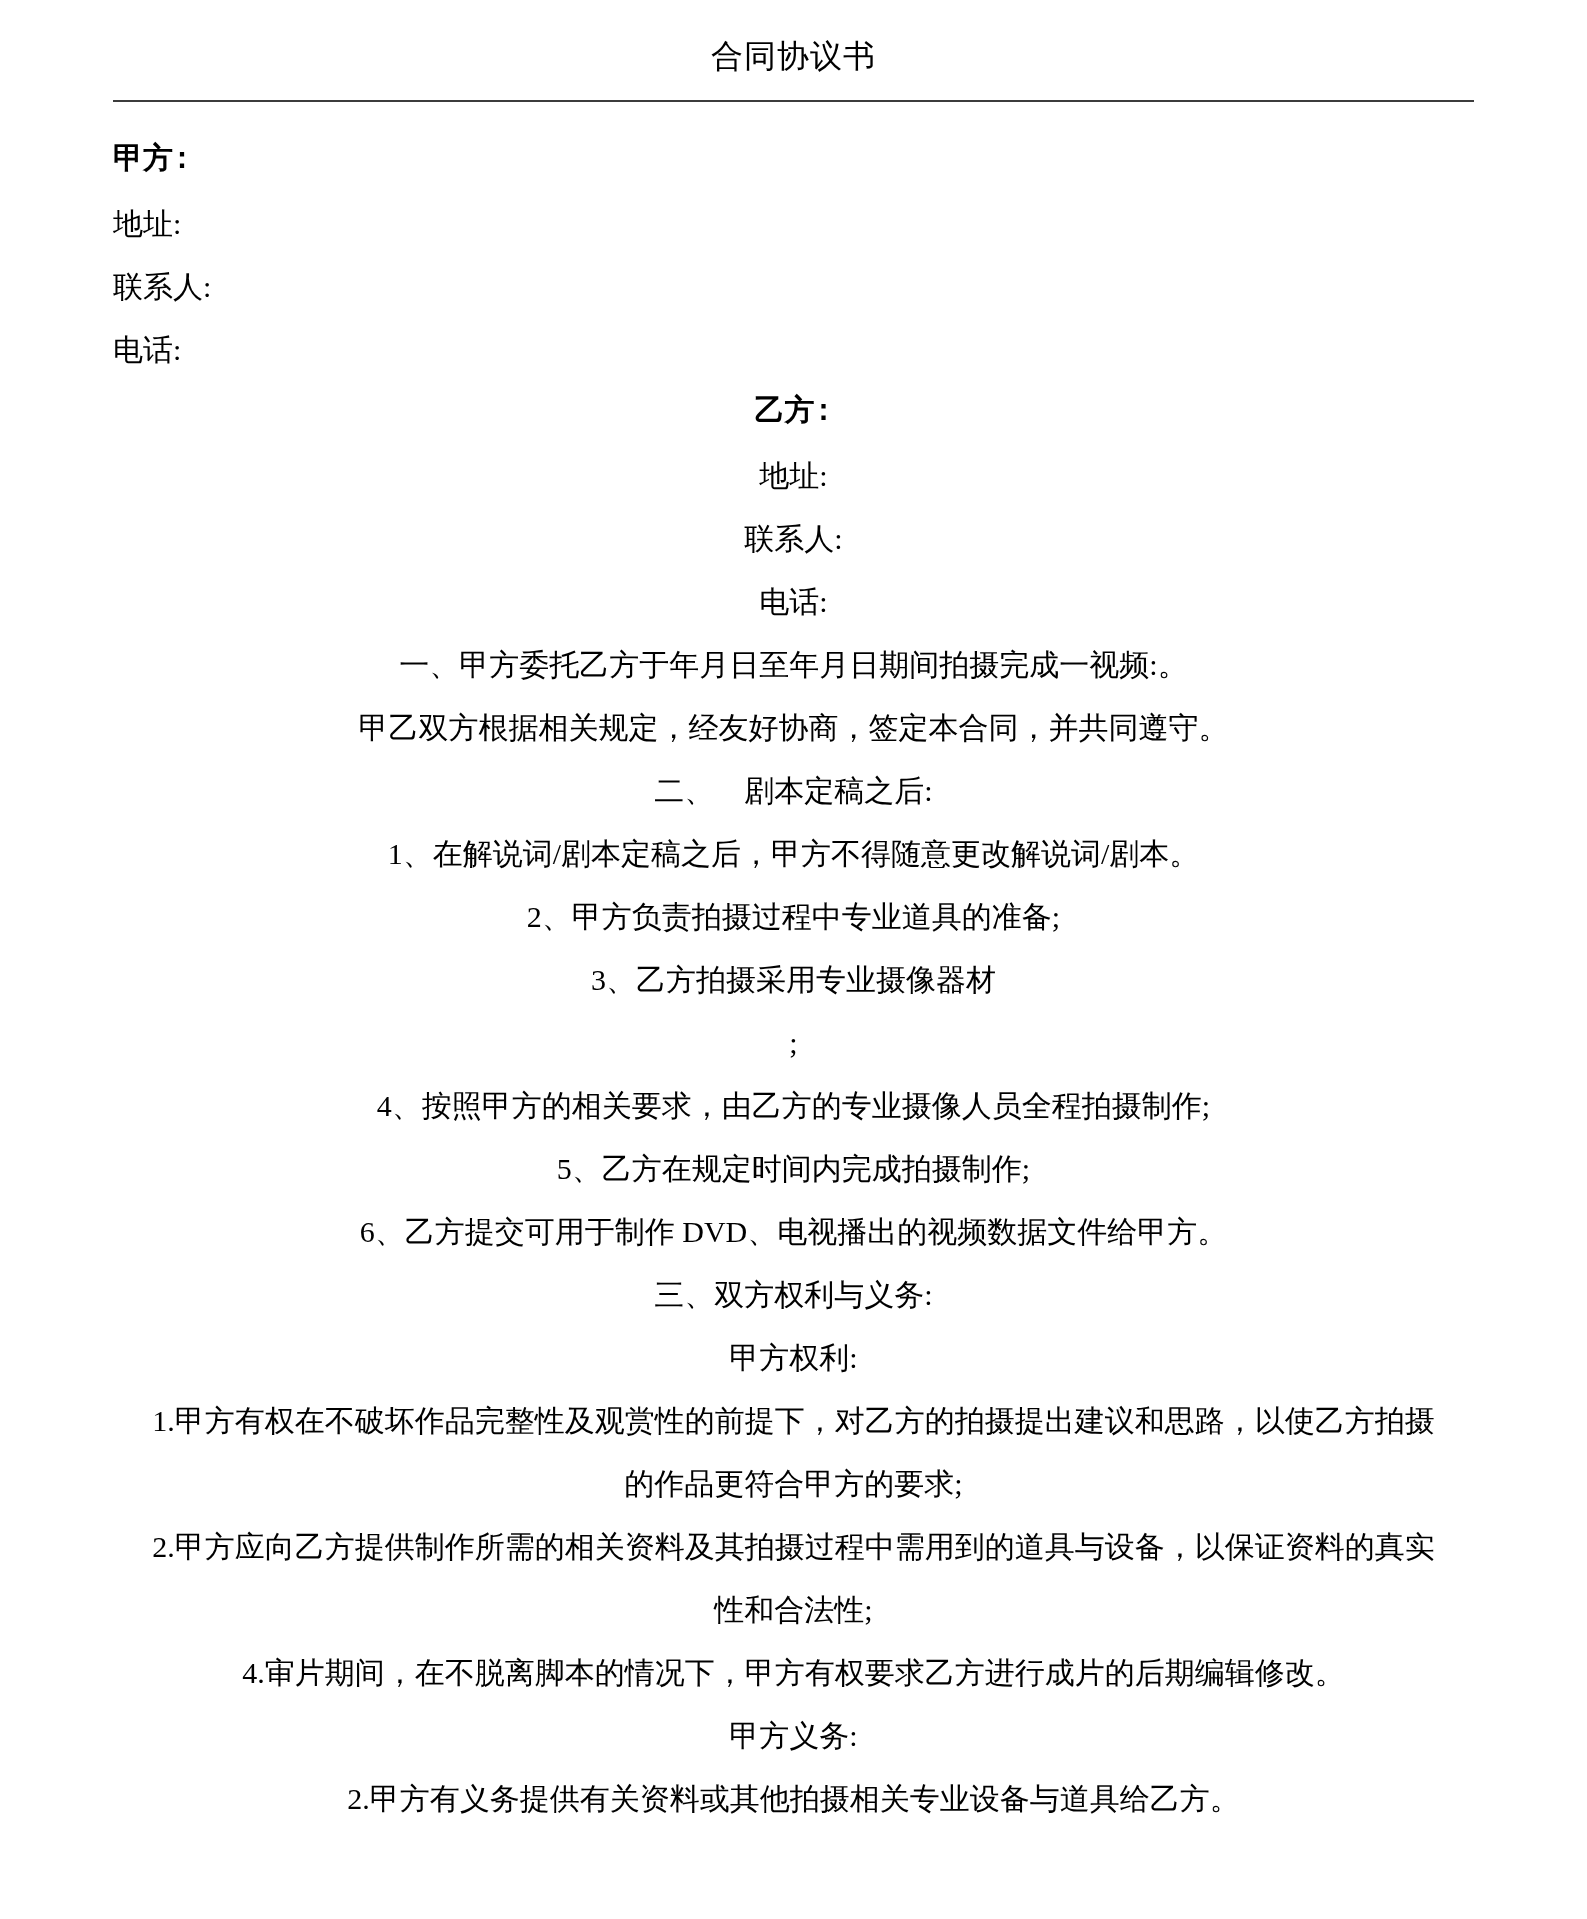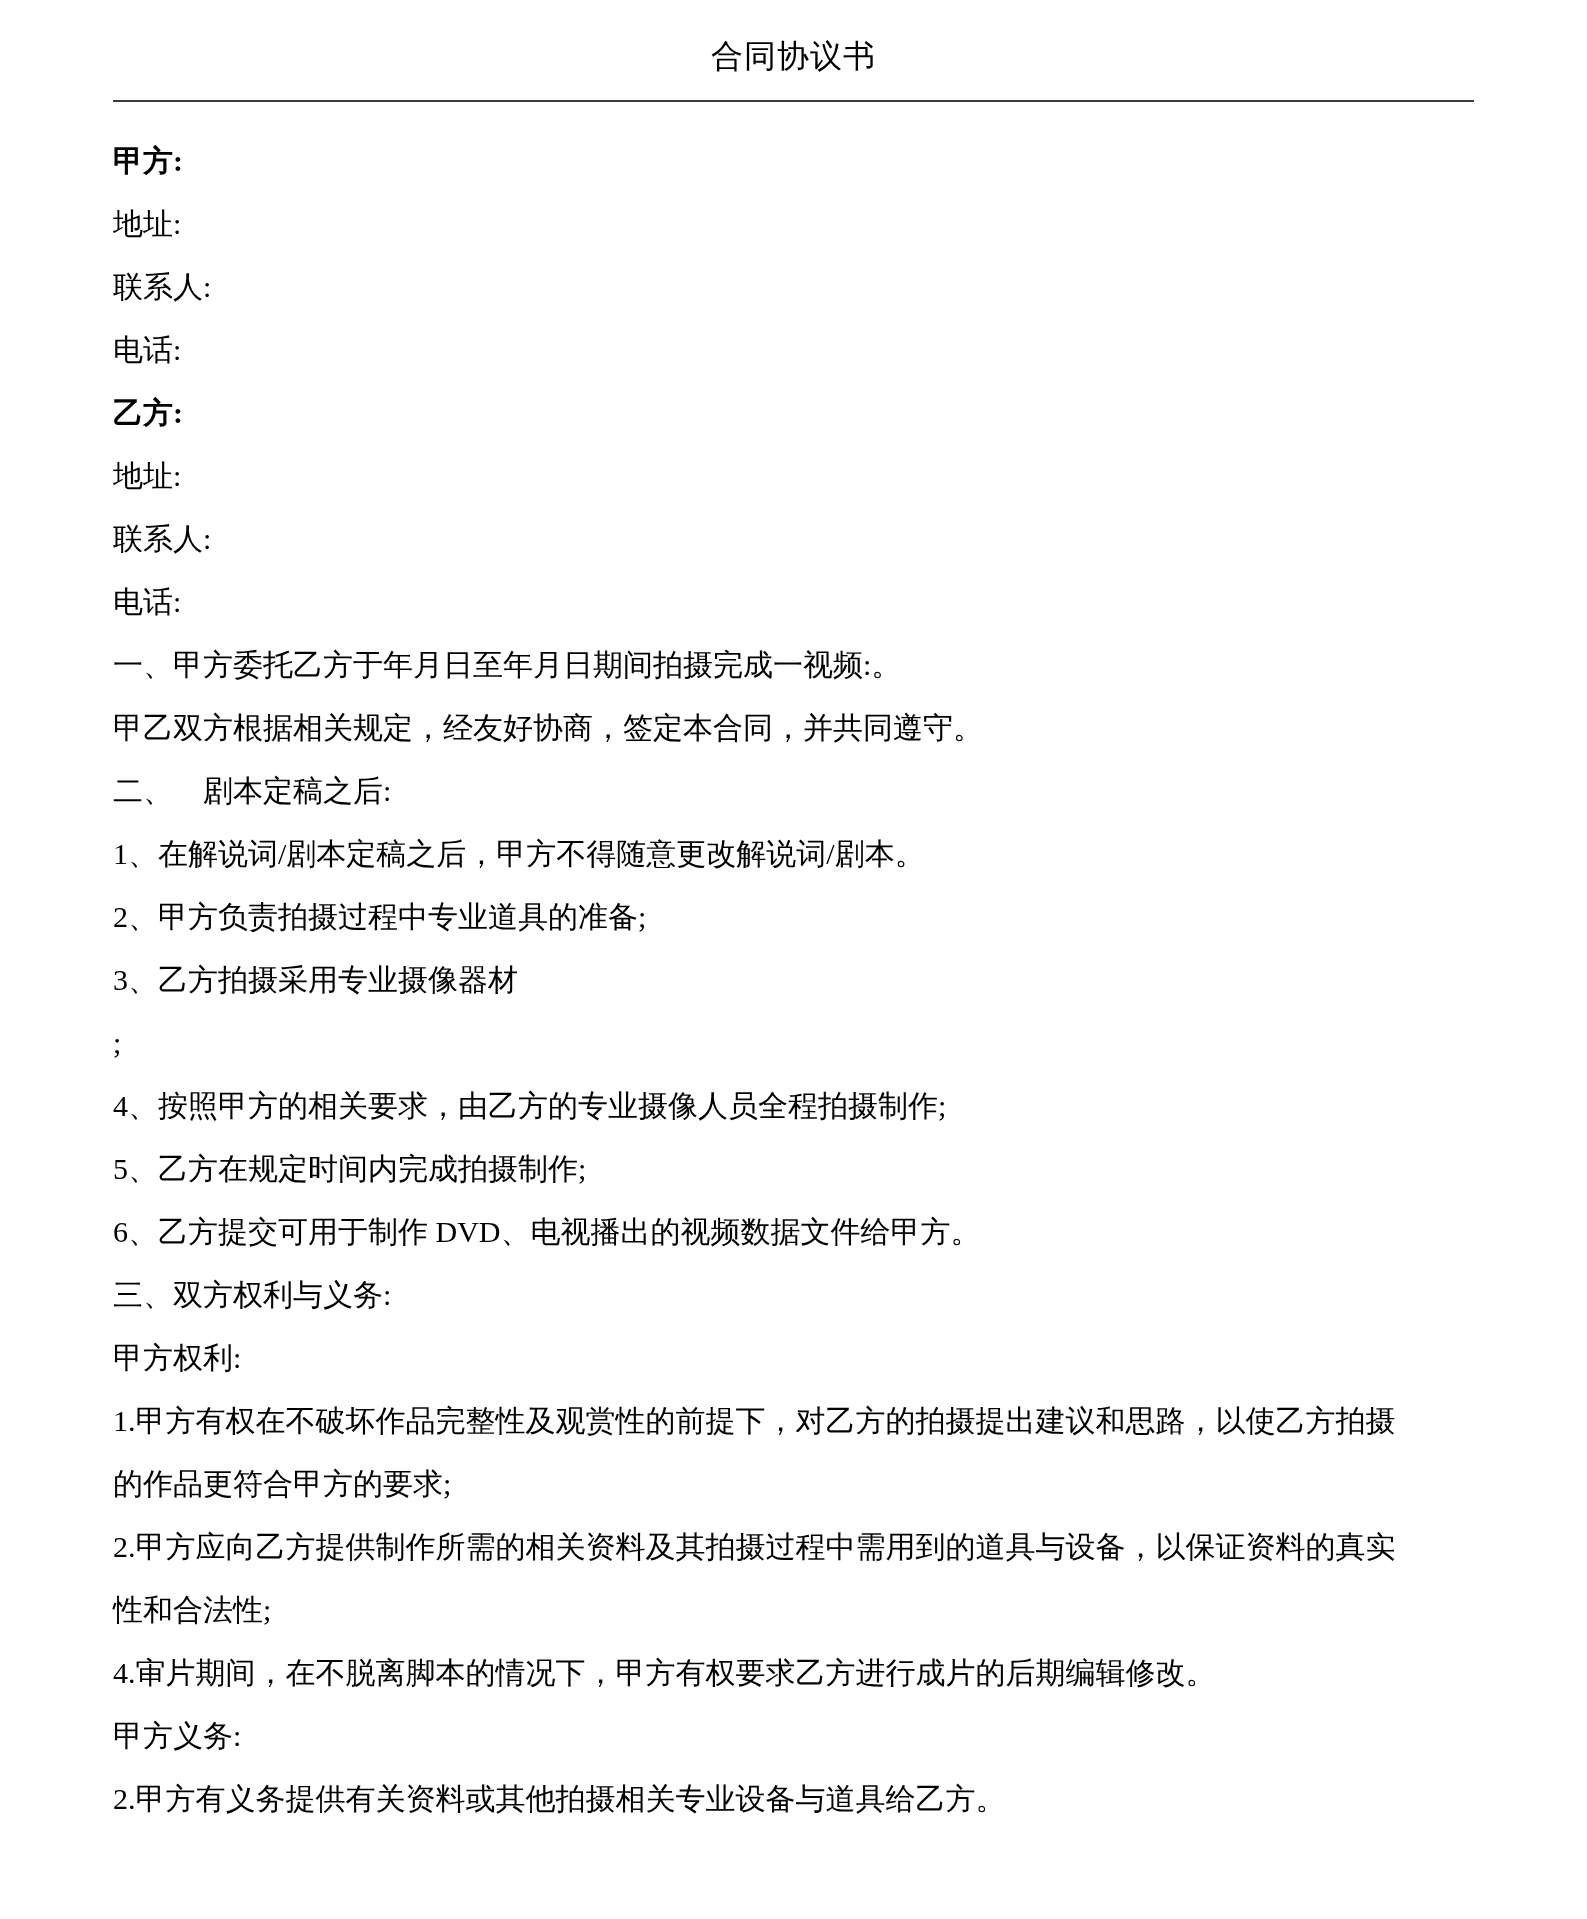--- a/index.html
+++ b/index.html
@@ -35,22 +35,22 @@
     padding: 27px 113px 0 113px;
     font-family: "Liberation Serif", "DejaVu Serif", serif;
     font-size: 30px;
   }
   .doc-body p.line {
     margin: 0;
     line-height: 63px;
     white-space: pre;
   }
   .align-left   { text-align: left; }
-  .align-center { text-align: left; }
-  .bold         { font-weight: bold; }
+  .align-center { text-align: center; }
+  .bold         { font-weight: bold; font-family: Liberation Mono, monospace; }
 </style>
 </head>
 <body>
 
 <div class="page">
   <div class="doc-header">合同协议书</div>
   <hr class="title-rule">
   <div class="doc-body">
       <p class="line align-left bold">甲方:</p>
       <p class="line align-left">地址:</p>

